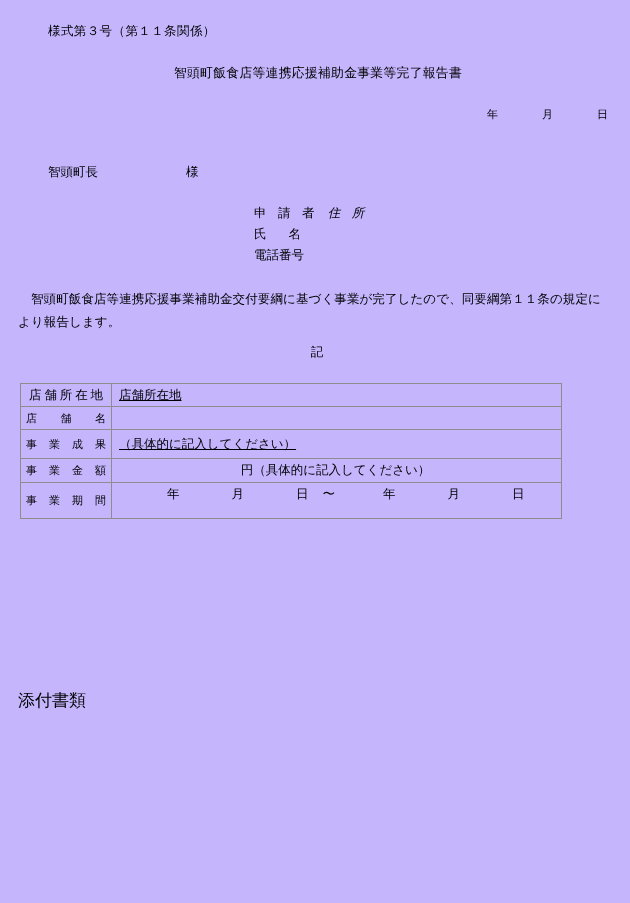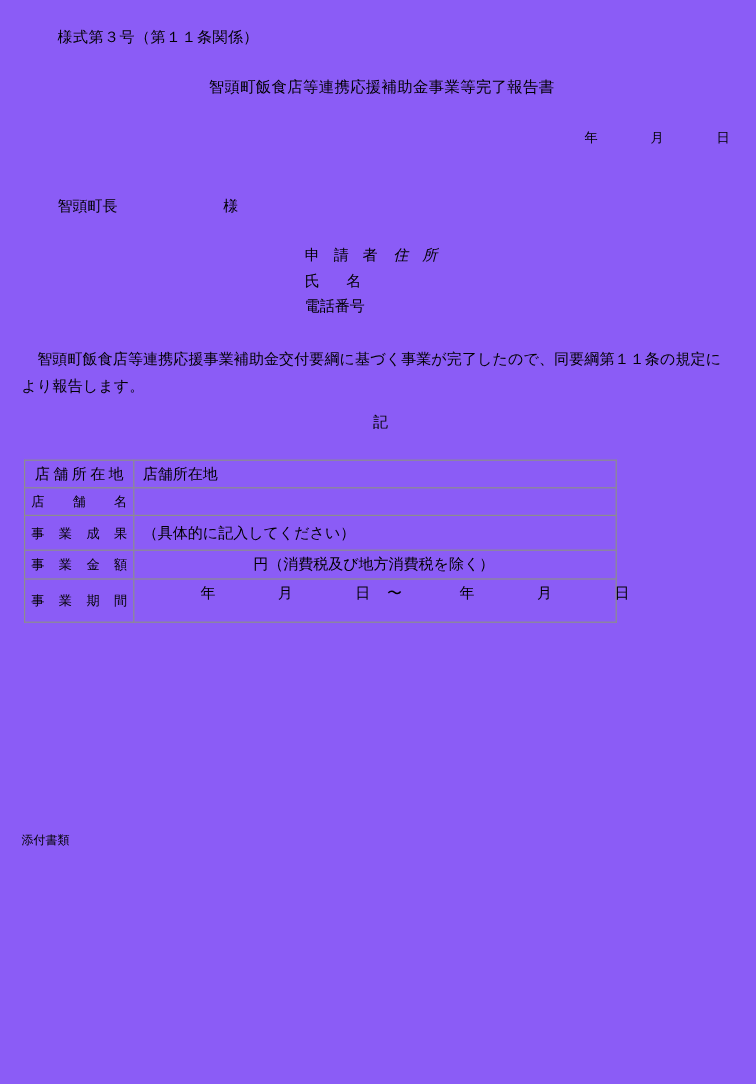--- a/index.html
+++ b/index.html
@@ -8,21 +8,21 @@
     background: #ffffff;
   }
   body {
     font-family: "Liberation Serif", "DejaVu Serif", serif;
     color: #000000;
   }
   .page {
     position: relative;
     width: 630px;
     height: 903px;
-    background: #8b5cf6;
+    background: #c4b5fd;
     overflow: hidden;
     box-sizing: border-box;
   }
 
   
   .form-no {
     position: absolute;
     left: 48px;
     top: 23px;
     font-size: 12.5px;
@@ -98,24 +98,25 @@
     text-align: center;
     font-size: 12.5px;
     padding-left: 4px;
   }
 
   
   .form-table {
     position: absolute;
     left: 20px;
     top: 383px;
-    width: 494px;
+    width: 542px;
     border-collapse: collapse;
     table-layout: fixed;
     font-size: 12.5px;
+    text-decoration: underline;
   }
   .form-table td {
     border: 1px solid #8d8d8d;
     padding: 0;
     vertical-align: middle;
   }
   .form-table td.lbl {
     width: 90px;
     text-align: center;
     height: 22px;
@@ -166,21 +167,21 @@
   .period-inner .g1 { margin-right: 52px; }
   .period-inner .g2 { margin-right: 52px; }
   .period-inner .g3 { margin-right: 14px; }
   .period-inner .tilde { margin-right: 48px; }
 
   
   .attach {
     position: absolute;
     left: 18px;
     top: 690px;
-    font-size: 10px;
+    font-size: 17px;
     line-height: 22px;
     white-space: nowrap;
   }
   .attach .head { display: block; }
   .attach ol {
     list-style: none;
     margin: 0;
     padding: 0;
   }
   .attach li {
@@ -228,21 +229,21 @@
       <tr>
         <td class="lbl"><span class="lbl-tight">店　舗　名</span></td>
         <td class="val"></td>
       </tr>
       <tr>
         <td class="lbl result-lbl"><span class="lbl-tight">事 業 成 果</span></td>
         <td class="val result-val">（具体的に記入してください）</td>
       </tr>
       <tr>
         <td class="lbl"><span class="lbl-tight">事 業 金 額</span></td>
-        <td class="amount-val"><span class="amount-inner">円（消費税及び地方消費税を除く）</span></td>
+        <td class="amount-val"><span class="amount-inner">円（具体的に記入してください）</span></td>
       </tr>
       <tr>
         <td class="lbl"><span class="lbl-tight">事 業 期 間</span></td>
         <td class="period-val">
           <span class="period-inner"><span class="seg g1">年</span><span class="seg g2">月</span><span class="seg g3">日</span><span class="seg tilde">〜</span><span class="seg g1">年</span><span class="seg g2">月</span><span class="seg">日</span></span>
         </td>
       </tr>
     </tbody>
   </table>
 

